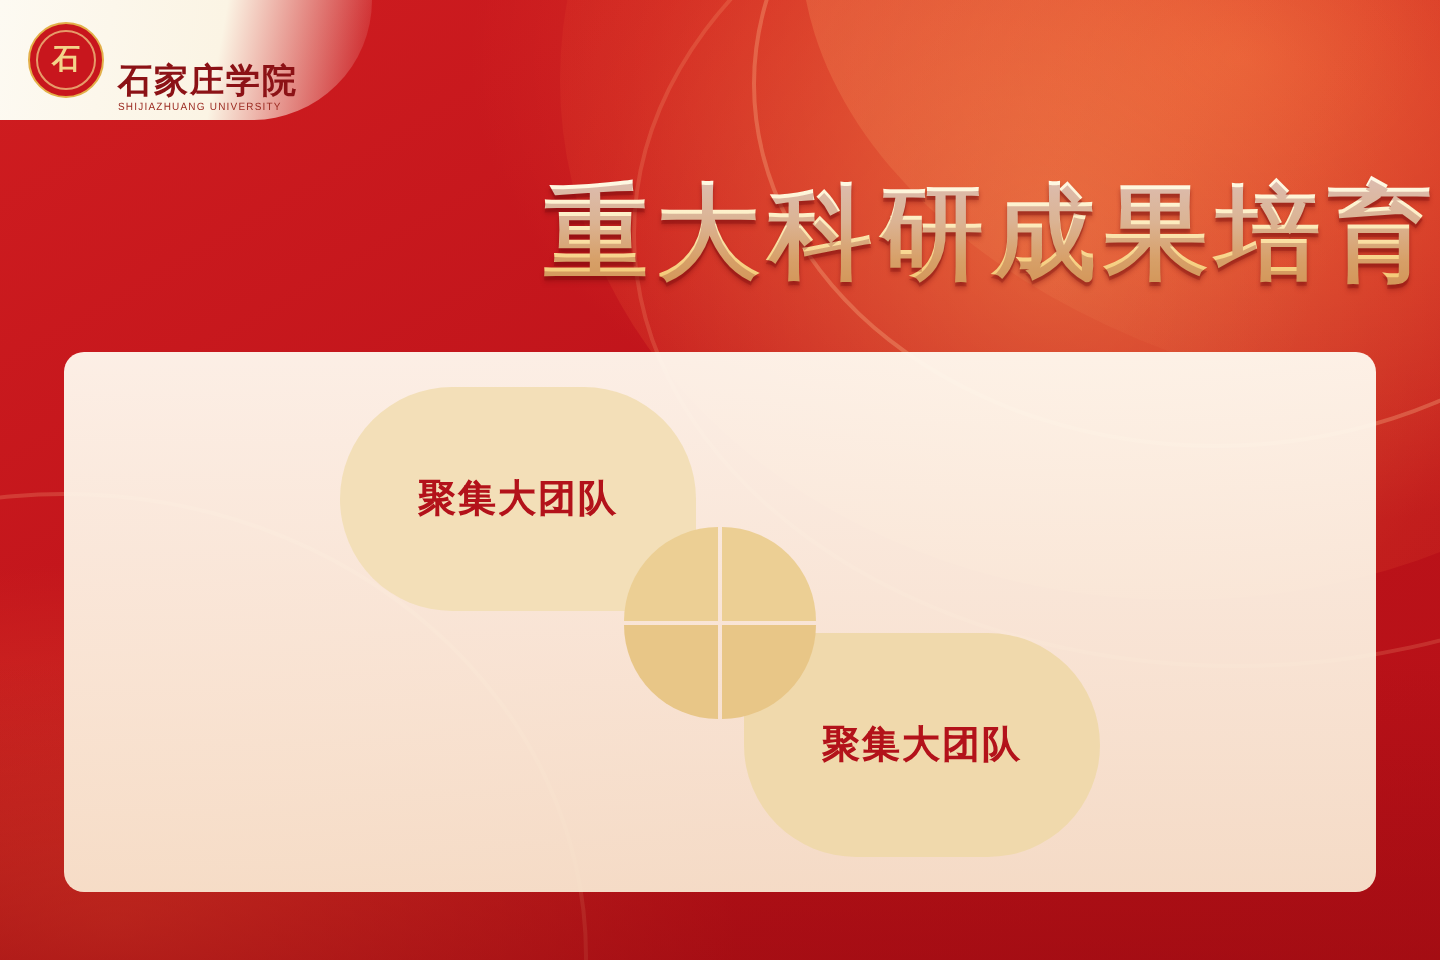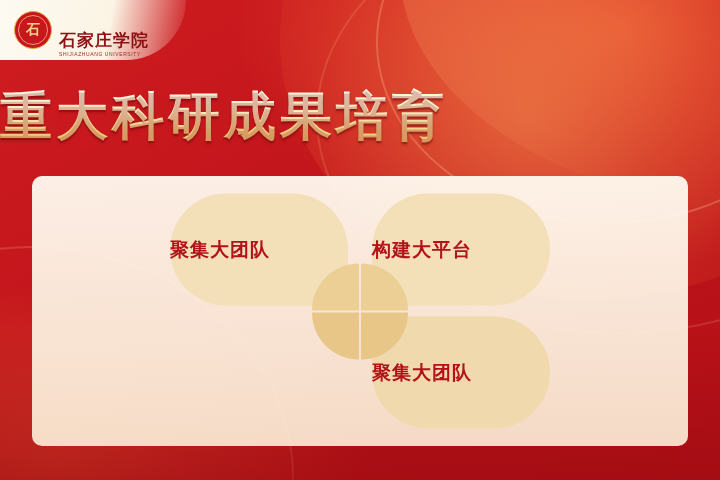--- a/index.html
+++ b/index.html
@@ -143,21 +143,21 @@
     letter-spacing: 0.6px;
     transform: scaleY(1.05);
   }
 
   
   .title {
     position: absolute;
     top: 82px;
     left: 0;
     right: 0;
-    text-align: left;
+    text-align: right;
     font-family: "DejaVu Sans", "Liberation Sans", sans-serif;
     font-size: 52px;
     font-weight: bold;
     letter-spacing: 4px;
     background: linear-gradient(180deg, #fff9e6 0%, #fde9b6 38%, #f6cf7c 64%, #eab martinet 100%);
     background: linear-gradient(180deg, #fffdf3 0%, #fdeec3 40%, #f7d388 68%, #eebd63 100%);
     -webkit-background-clip: text;
     background-clip: text;
     color: transparent;
     -webkit-text-fill-color: transparent;
@@ -184,20 +184,21 @@
     transform: translate(-50%, -50%);
     width: 380px;
     height: 235px;
   }
   .petal {
     position: absolute;
     width: 178px;
     height: 112px;
     display: flex;
     align-items: center;
+    justify-content: center;
   }
   .petal-label {
     position: relative;
     z-index: 3;
     font-family: "DejaVu Sans", "Liberation Sans", sans-serif;
     font-size: 19px;
     font-weight: bold;
     color: #b3121a;
     letter-spacing: 1px;
     white-space: nowrap;
@@ -273,23 +274,20 @@
 
   <div class="title">重大科研成果培育</div>
 
   <div class="panel">
     <div class="diagram">
 
       <div class="petal p-tl">
         <span class="petal-label">聚集大团队</span>
       </div>
 
-      <div class="petal p-tr">
-        <span class="petal-label">构建大平台</span>
-      </div>
 
 
       <div class="petal p-br">
         <span class="petal-label">聚集大团队</span>
       </div>
 
       <div class="center">
         <div class="quad q-tl"></div>
         <div class="quad q-tr"></div>
         <div class="quad q-bl"></div>

